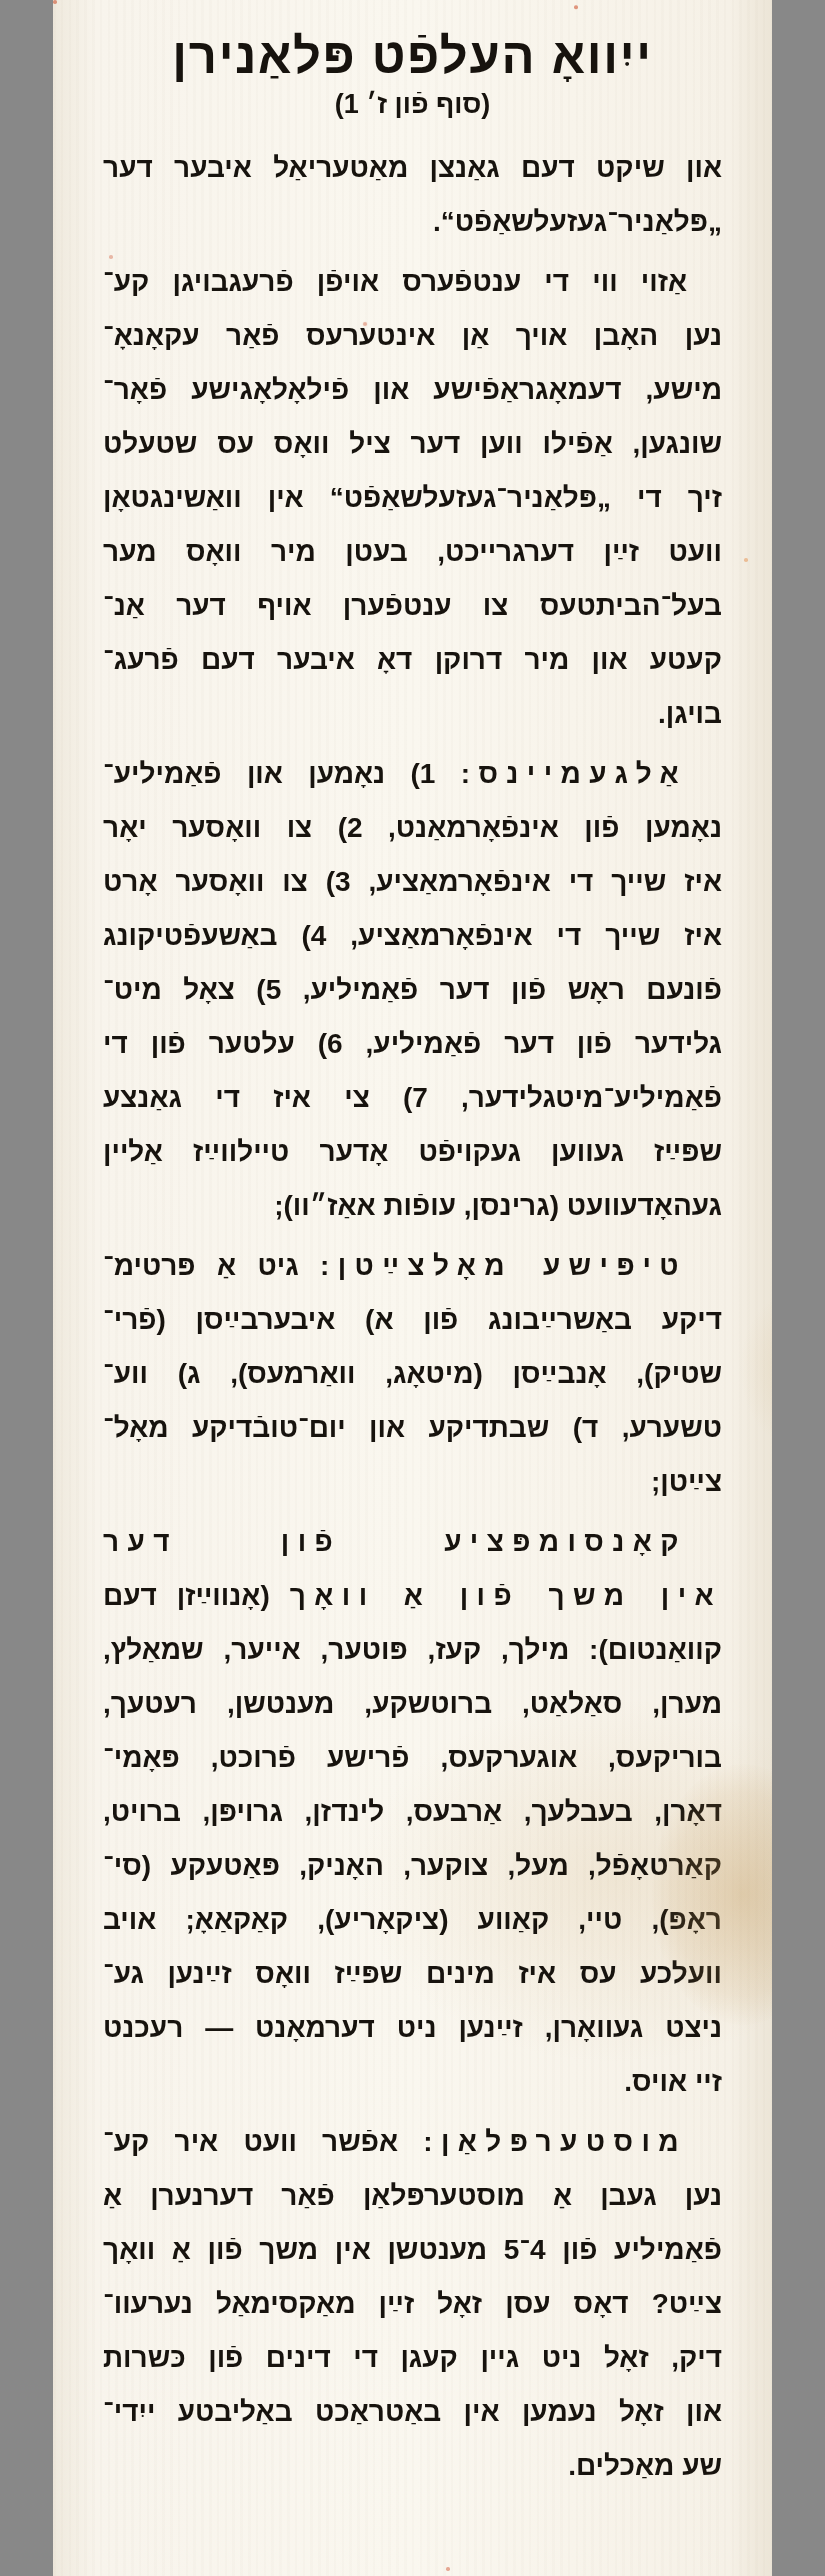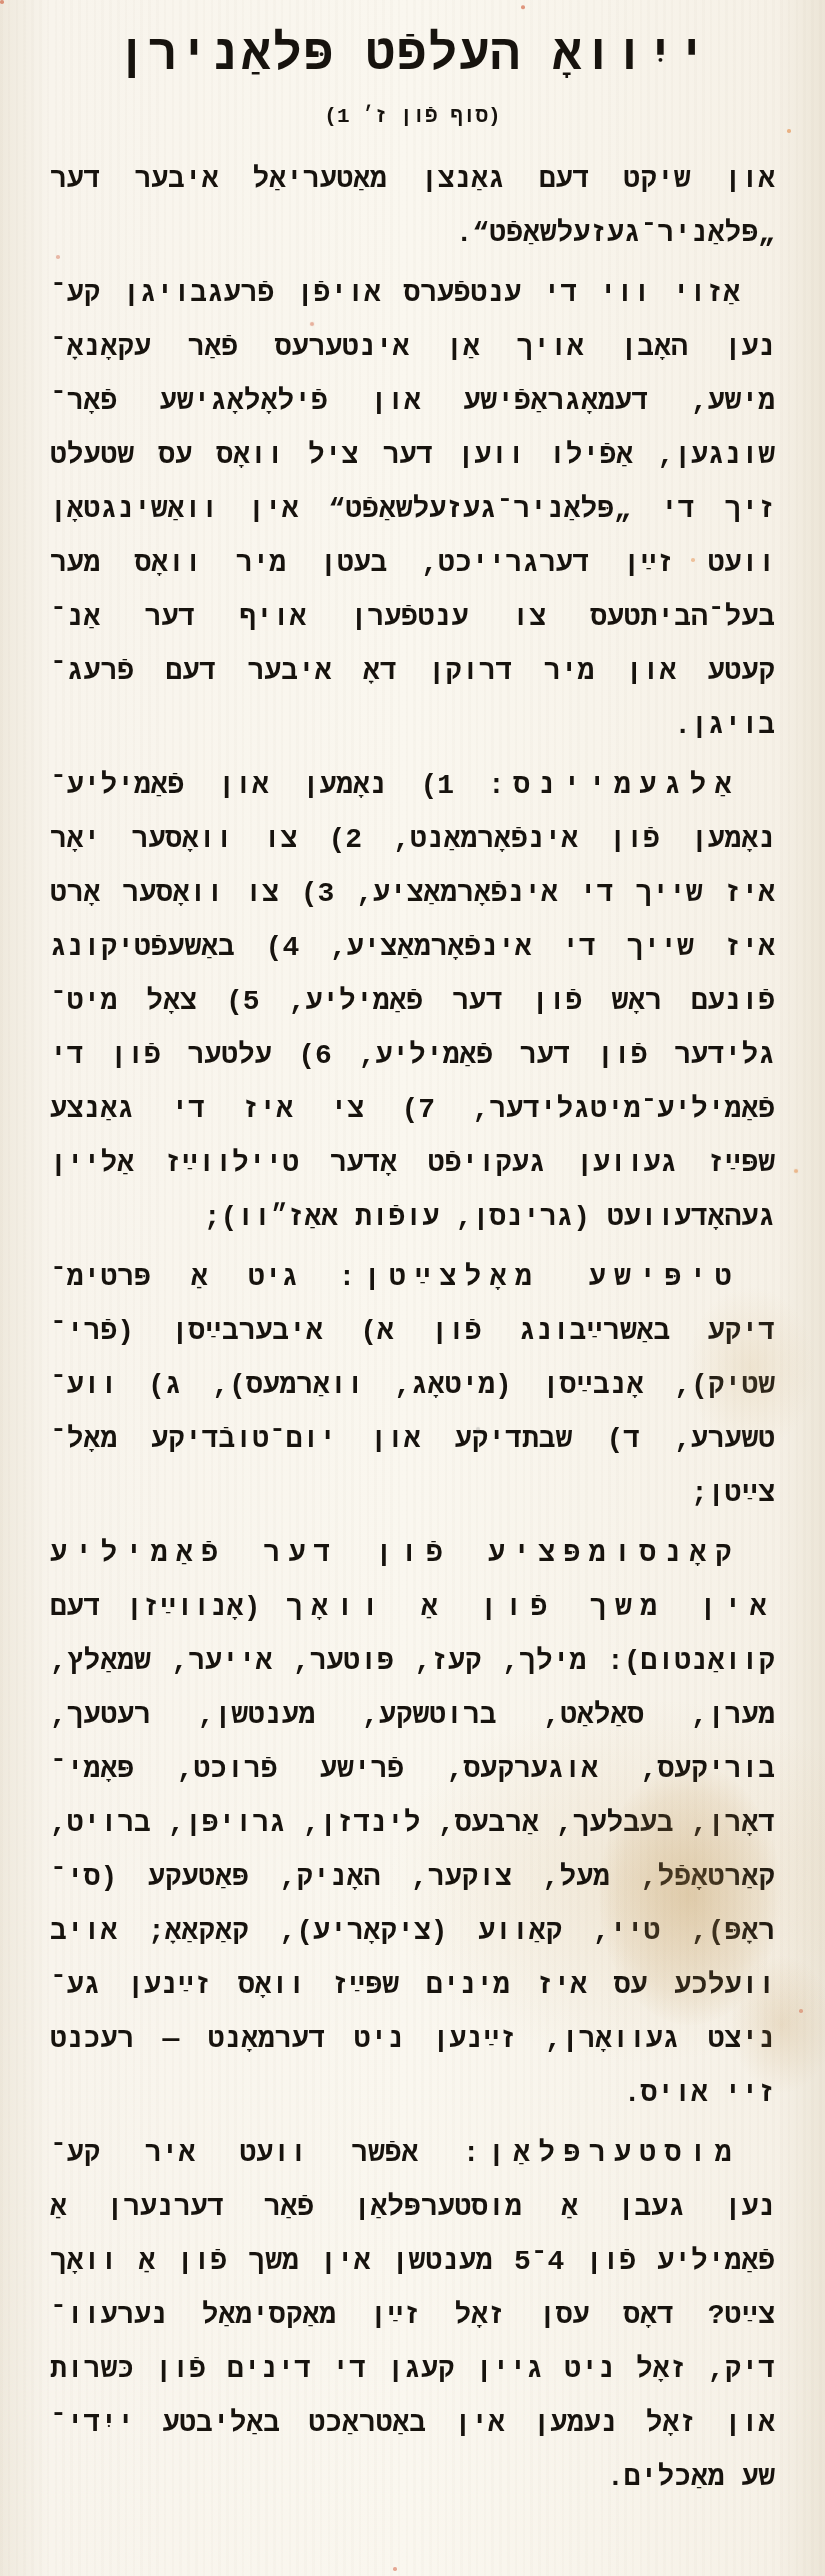--- a/index.html
+++ b/index.html
@@ -1,39 +1,39 @@
 <!DOCTYPE html>
 <html lang="yi" dir="rtl" style="font-size:14px"><head>
 <meta charset="utf-8">
 <style>
   html,body{margin:0;padding:0;background:#888;}
   .page{
     position:relative;
-    width:825px;height:2576px;
+    width:719px;height:2576px;
     margin:0 auto;
     background:
       radial-gradient(ellipse 365px 261px at 78% 73%, rgba(198,160,98,0.16), rgba(198,160,98,0) 70%),
       repeating-linear-gradient(90deg, rgba(120,100,70,0.025) 0 2.6px, rgba(255,255,255,0) 2.6px 7.8px),
       linear-gradient(90deg, #efe9dd 0%, #f8f4ec 6%, #faf7ef 50%, #f6f1e7 94%, #ece5d7 100%);
     overflow:hidden;
-    font-family:Liberation Mono, monospace;
+    font-family:Liberation Sans, sans-serif;
     color:#17130e;
     direction:rtl;
   }
   .column{padding:26px 50px 0 50px;}
   .title{
     text-align:center;
     font-size:49px;line-height:61px;
     font-weight:700;letter-spacing:1.7px;
     white-space:nowrap;
   }
   .subtitle{
     text-align:center;
-    font-size:21px;line-height:35px;
-    font-weight:700;margin-top:12px;
+    font-size:27px;line-height:35px;
+    font-weight:700;margin-top:0;
   }
   .body-text{margin-top:19px;font-size:28px;font-weight:700;}
   .line{
     height:54px;line-height:54px;
     overflow:hidden;
     text-align:justify;
     text-align-last:justify;
     white-space:normal;
   }
   .line.open{padding-right:35px;margin-top:6px;}

